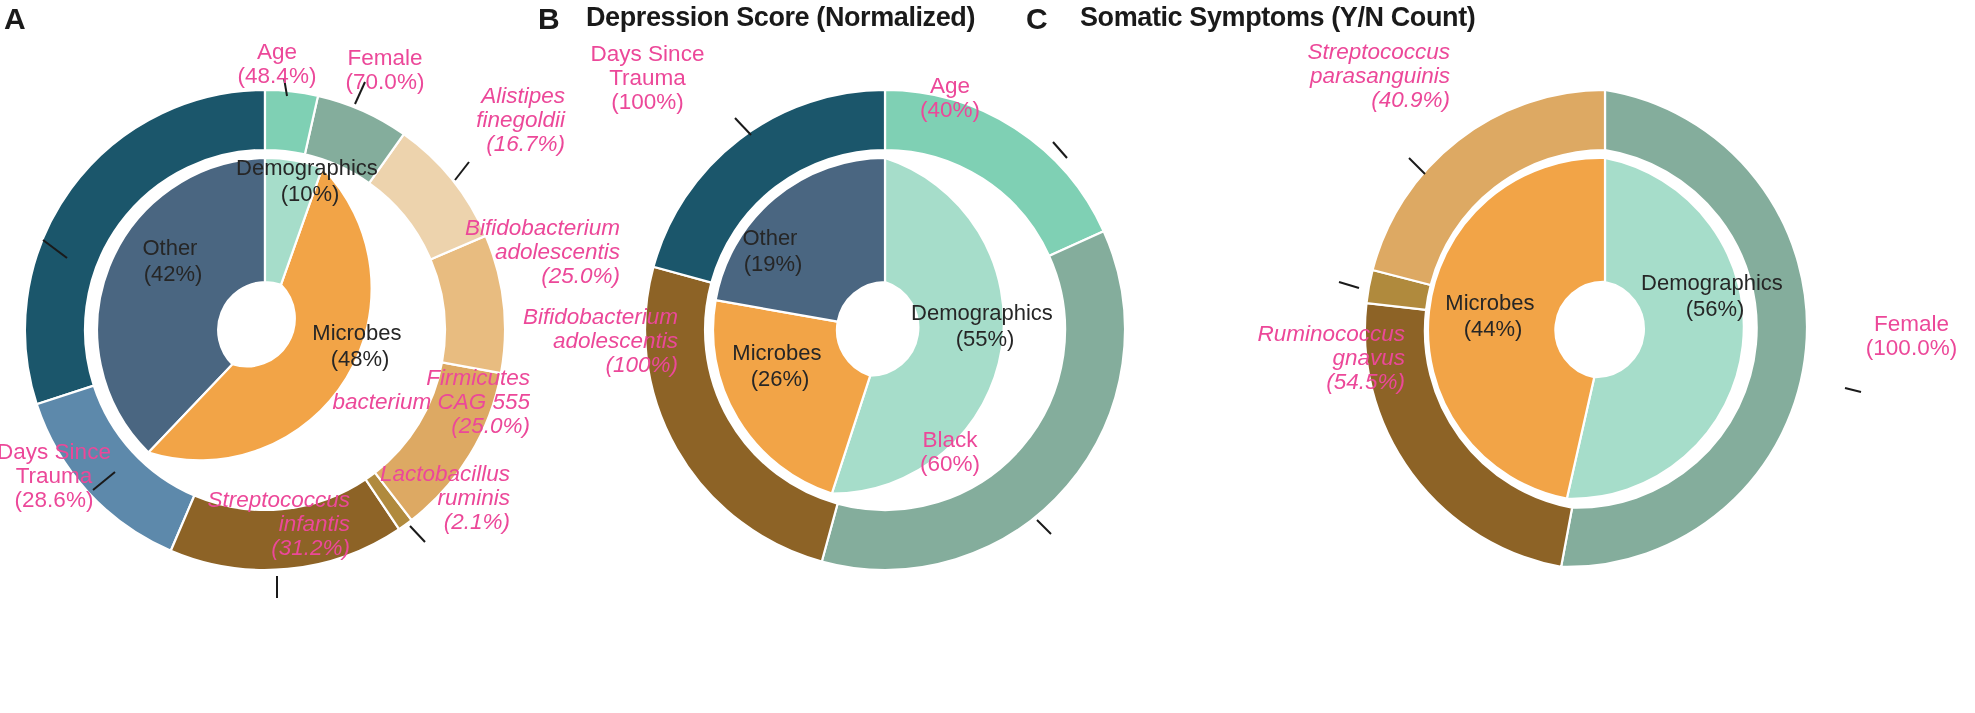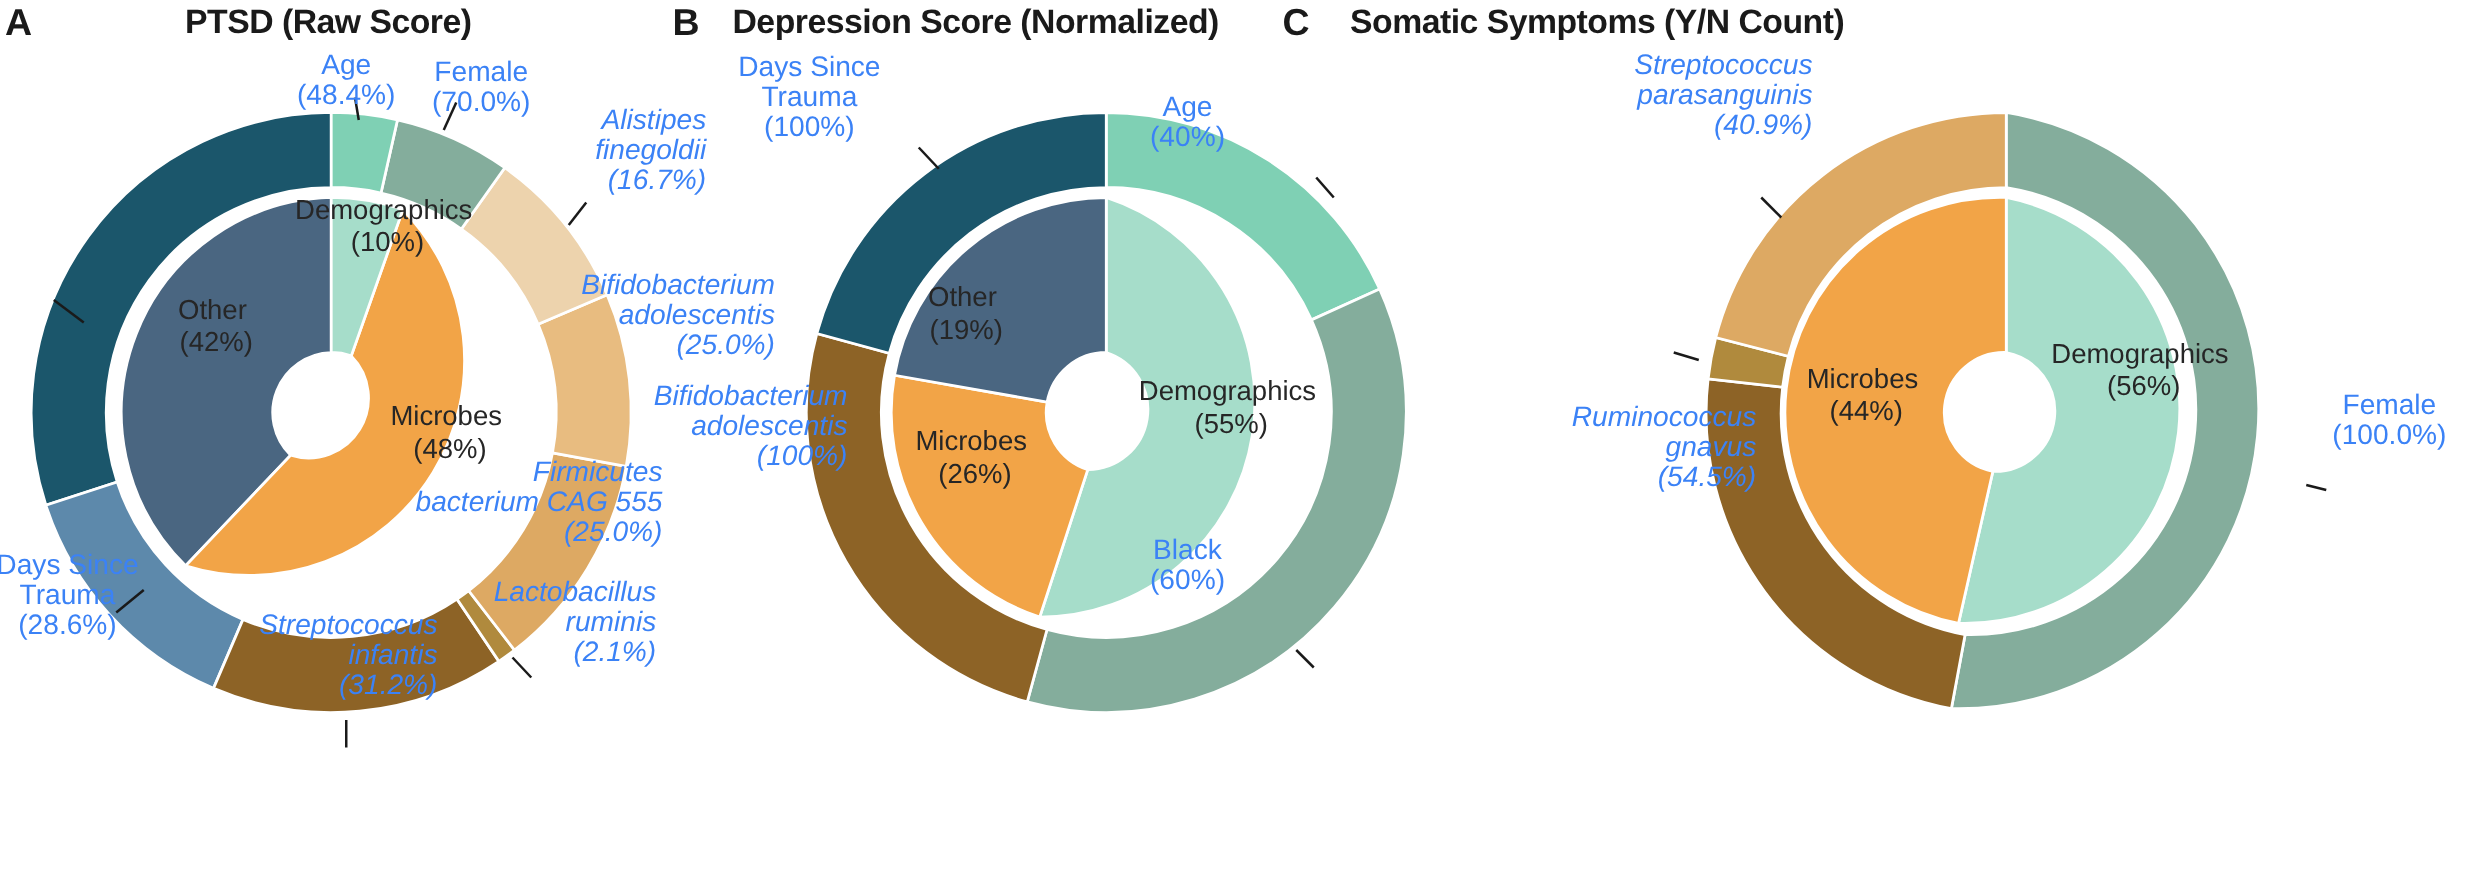--- a/index.html
+++ b/index.html
@@ -49,38 +49,37 @@
   .wedge { stroke: #ffffff; stroke-width: 2.2; }
   .inner-label {
     font-family: "Liberation Sans", sans-serif;
     font-size: 22px;
     fill: #262626;
     text-anchor: middle;
   }
   .outer-label {
     position: absolute;
     font-size: 22.5px;
-    color: #3b82f6;
+    color: #ec4899;
     line-height: 1.06;
     white-space: nowrap;
   }
   .outer-label.ital { font-style: italic; text-align: right; }
   .lbl-c  { text-align: center; }
   .lbl-r  { text-align: right; }
   .lbl-l  { text-align: left; }
   .leader { stroke: #1a1a1a; stroke-width: 2; fill: none; }
 </style>
 </head>
 <body>
 
 <div class="figure">
 
   <div class="panel" id="panel-a">
     <div class="panel-letter" style="left:4px; top:4px;">A</div>
-    <div class="panel-title" style="left:148px; top:4px;">PTSD (Raw Score)</div>
 
     <svg width="530" height="713" viewBox="0 0 530 713">
       <g transform="translate(265,330)">
 
         <path class="wedge" fill="#1b566b" d="M 0 -240 A 240 240 0 0 0 -228.3 74.2 L -171.2 55.6 A 180 180 0 0 1 0 -180 Z"></path>
         <path class="wedge" fill="#5d89ab" d="M -228.3 74.2 A 240 240 0 0 0 -94.2 220.7 L -70.6 165.5 A 180 180 0 0 1 -171.2 55.6 Z"></path>
         <path class="wedge" fill="#8d6326" d="M -94.2 220.7 A 240 240 0 0 0 134.1 199.1 L 100.6 149.3 A 180 180 0 0 1 -70.6 165.5 Z"></path>
         <path class="wedge" fill="#b08a3d" d="M 134.1 199.1 A 240 240 0 0 0 146.6 190.1 L 110.0 142.6 A 180 180 0 0 1 100.6 149.3 Z"></path>
         <path class="wedge" fill="#dda963" d="M 146.6 190.1 A 240 240 0 0 0 236.0 43.1 L 177.0 32.3 A 180 180 0 0 1 110.0 142.6 Z"></path>
         <path class="wedge" fill="#e8bc80" d="M 236.0 43.1 A 240 240 0 0 0 220.7 -94.2 L 165.5 -70.6 A 180 180 0 0 1 177.0 32.3 Z"></path>
@@ -143,21 +142,21 @@
       <div>adolescentis</div>
       <div>(25.0%)</div>
     </div>
 
     <div class="outer-label ital lbl-r" style="left:330px; top:366px; width:200px;">
       <div>Firmicutes</div>
       <div>bacterium CAG 555</div>
       <div>(25.0%)</div>
     </div>
 
-    <div class="outer-label ital lbl-c" style="left:365px; top:462px; width:160px;">
+    <div class="outer-label ital lbl-c" style="left:350px; top:462px; width:160px;">
       <div>Lactobacillus</div>
       <div>ruminis</div>
       <div>(2.1%)</div>
     </div>
 
     <div class="outer-label ital lbl-c" style="left:170px; top:488px; width:180px;">
       <div>Streptococcus</div>
       <div>infantis</div>
       <div>(31.2%)</div>
     </div>

